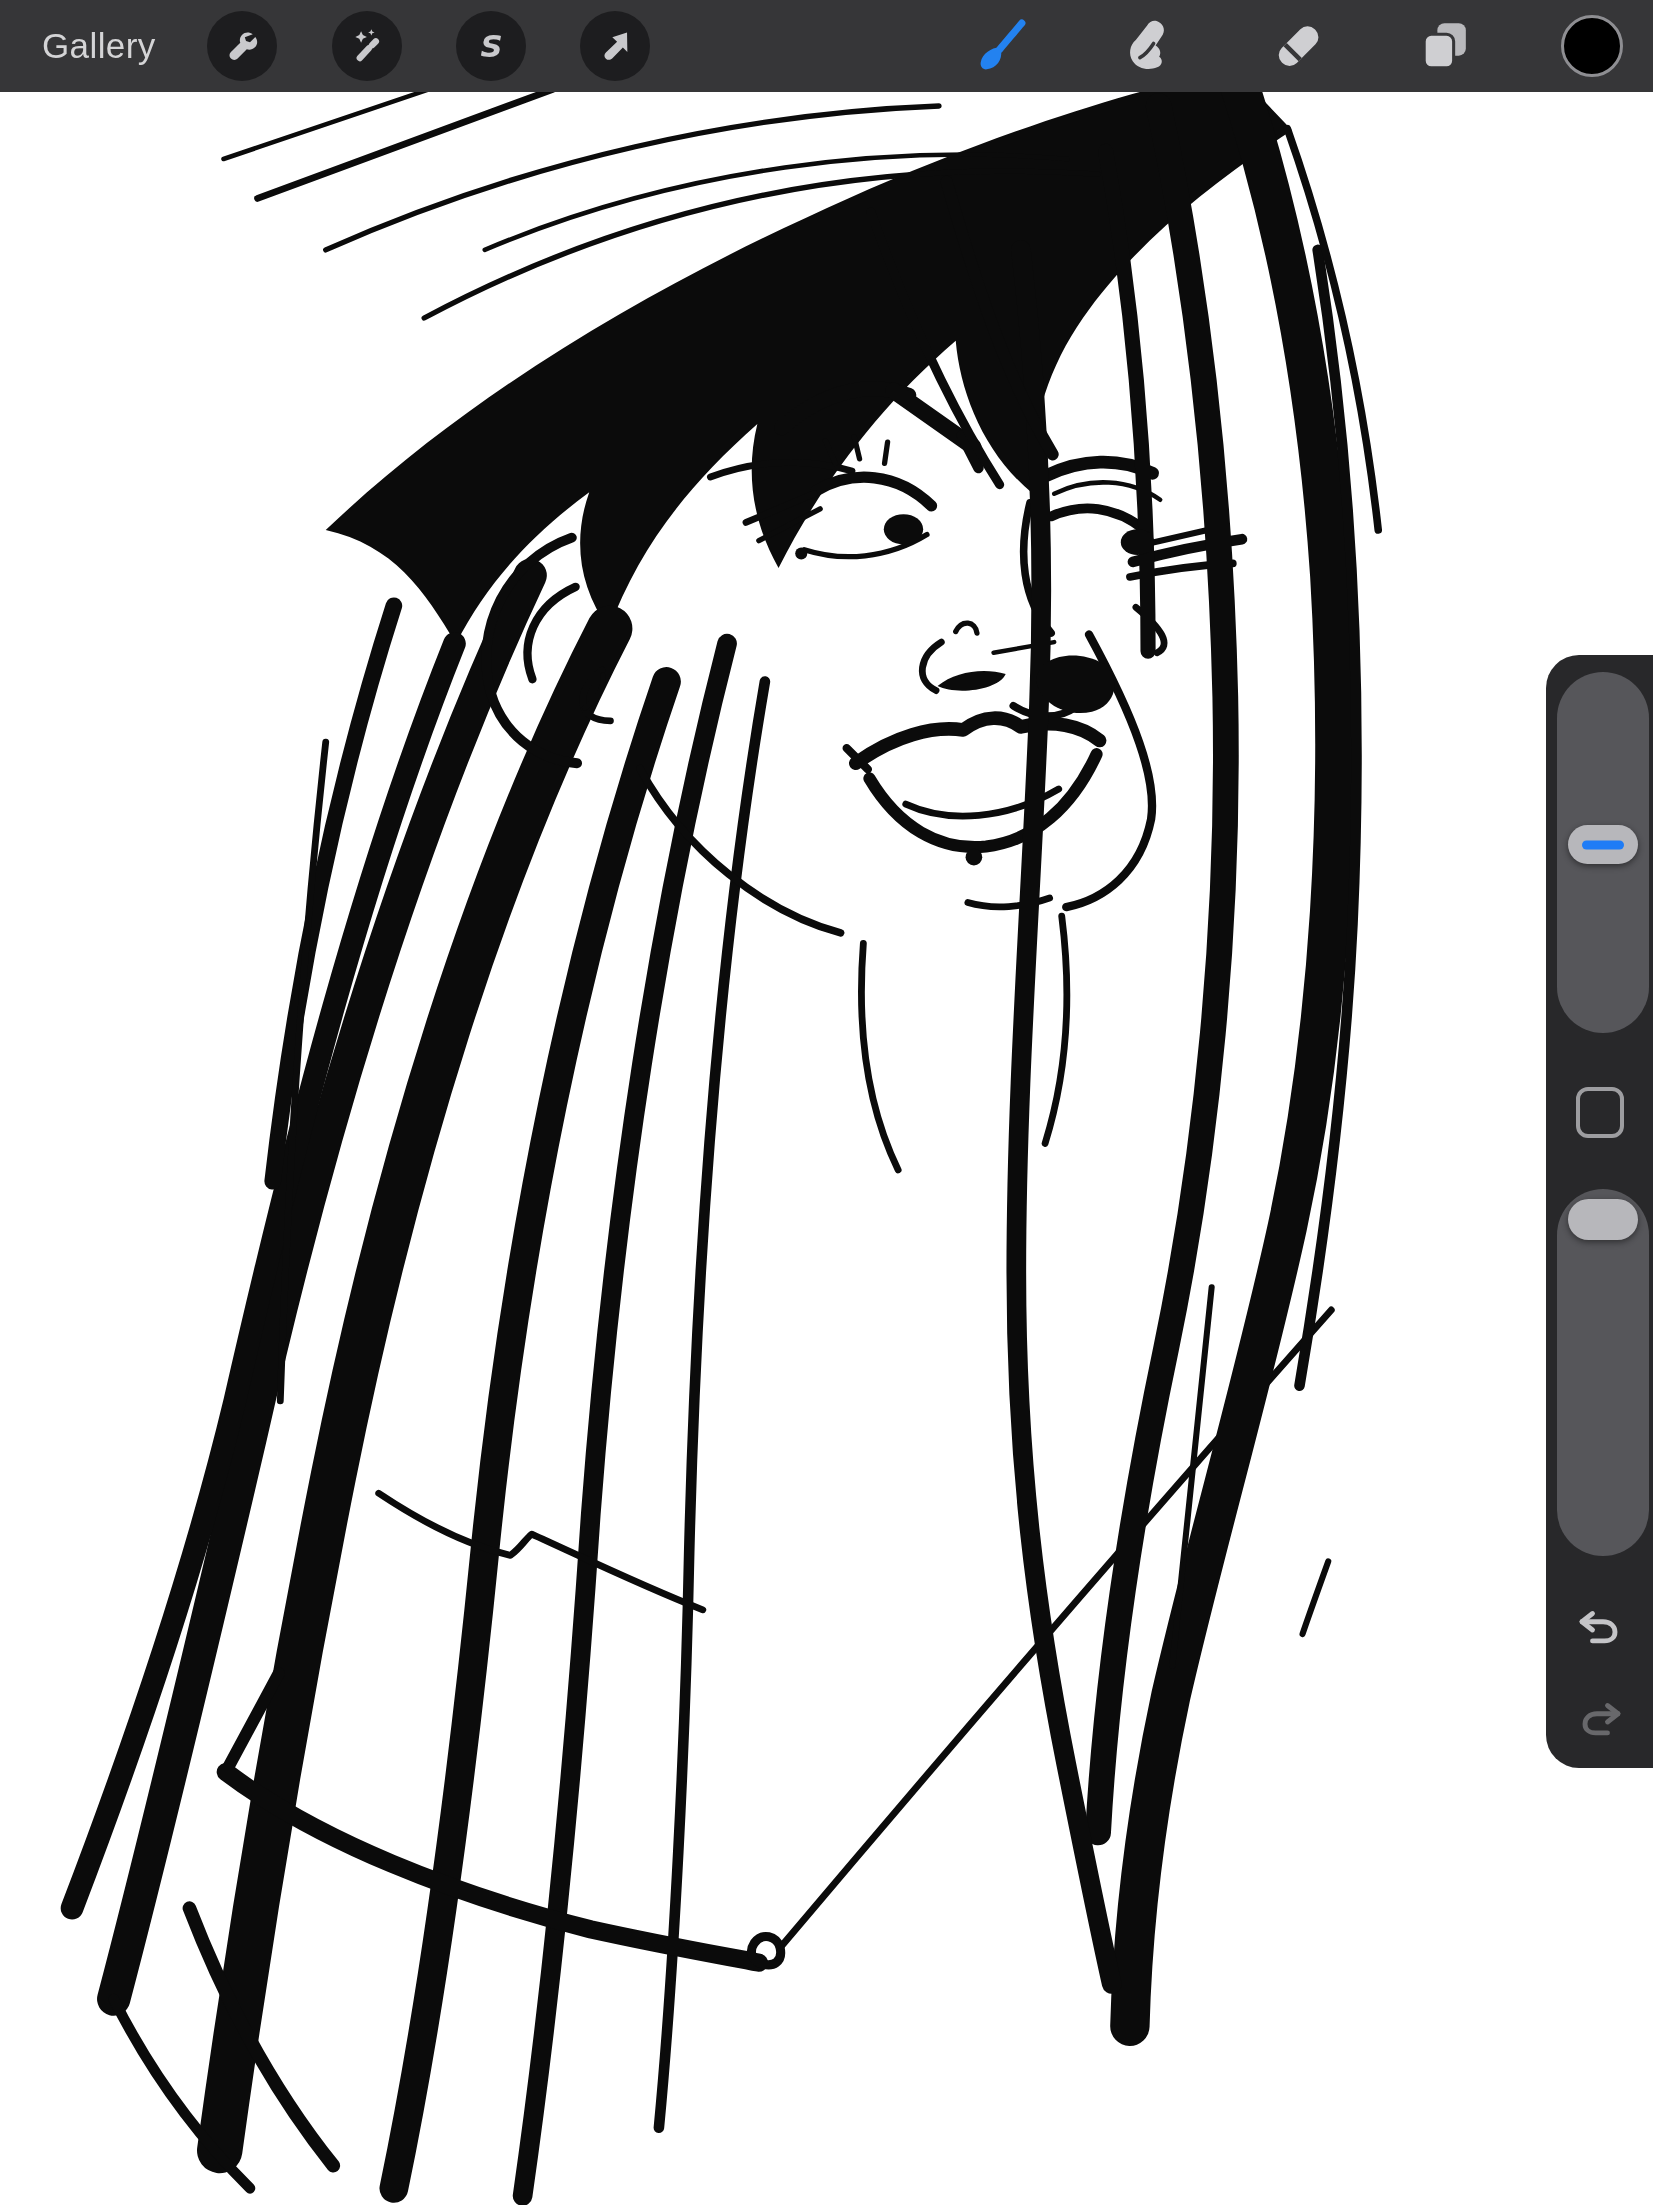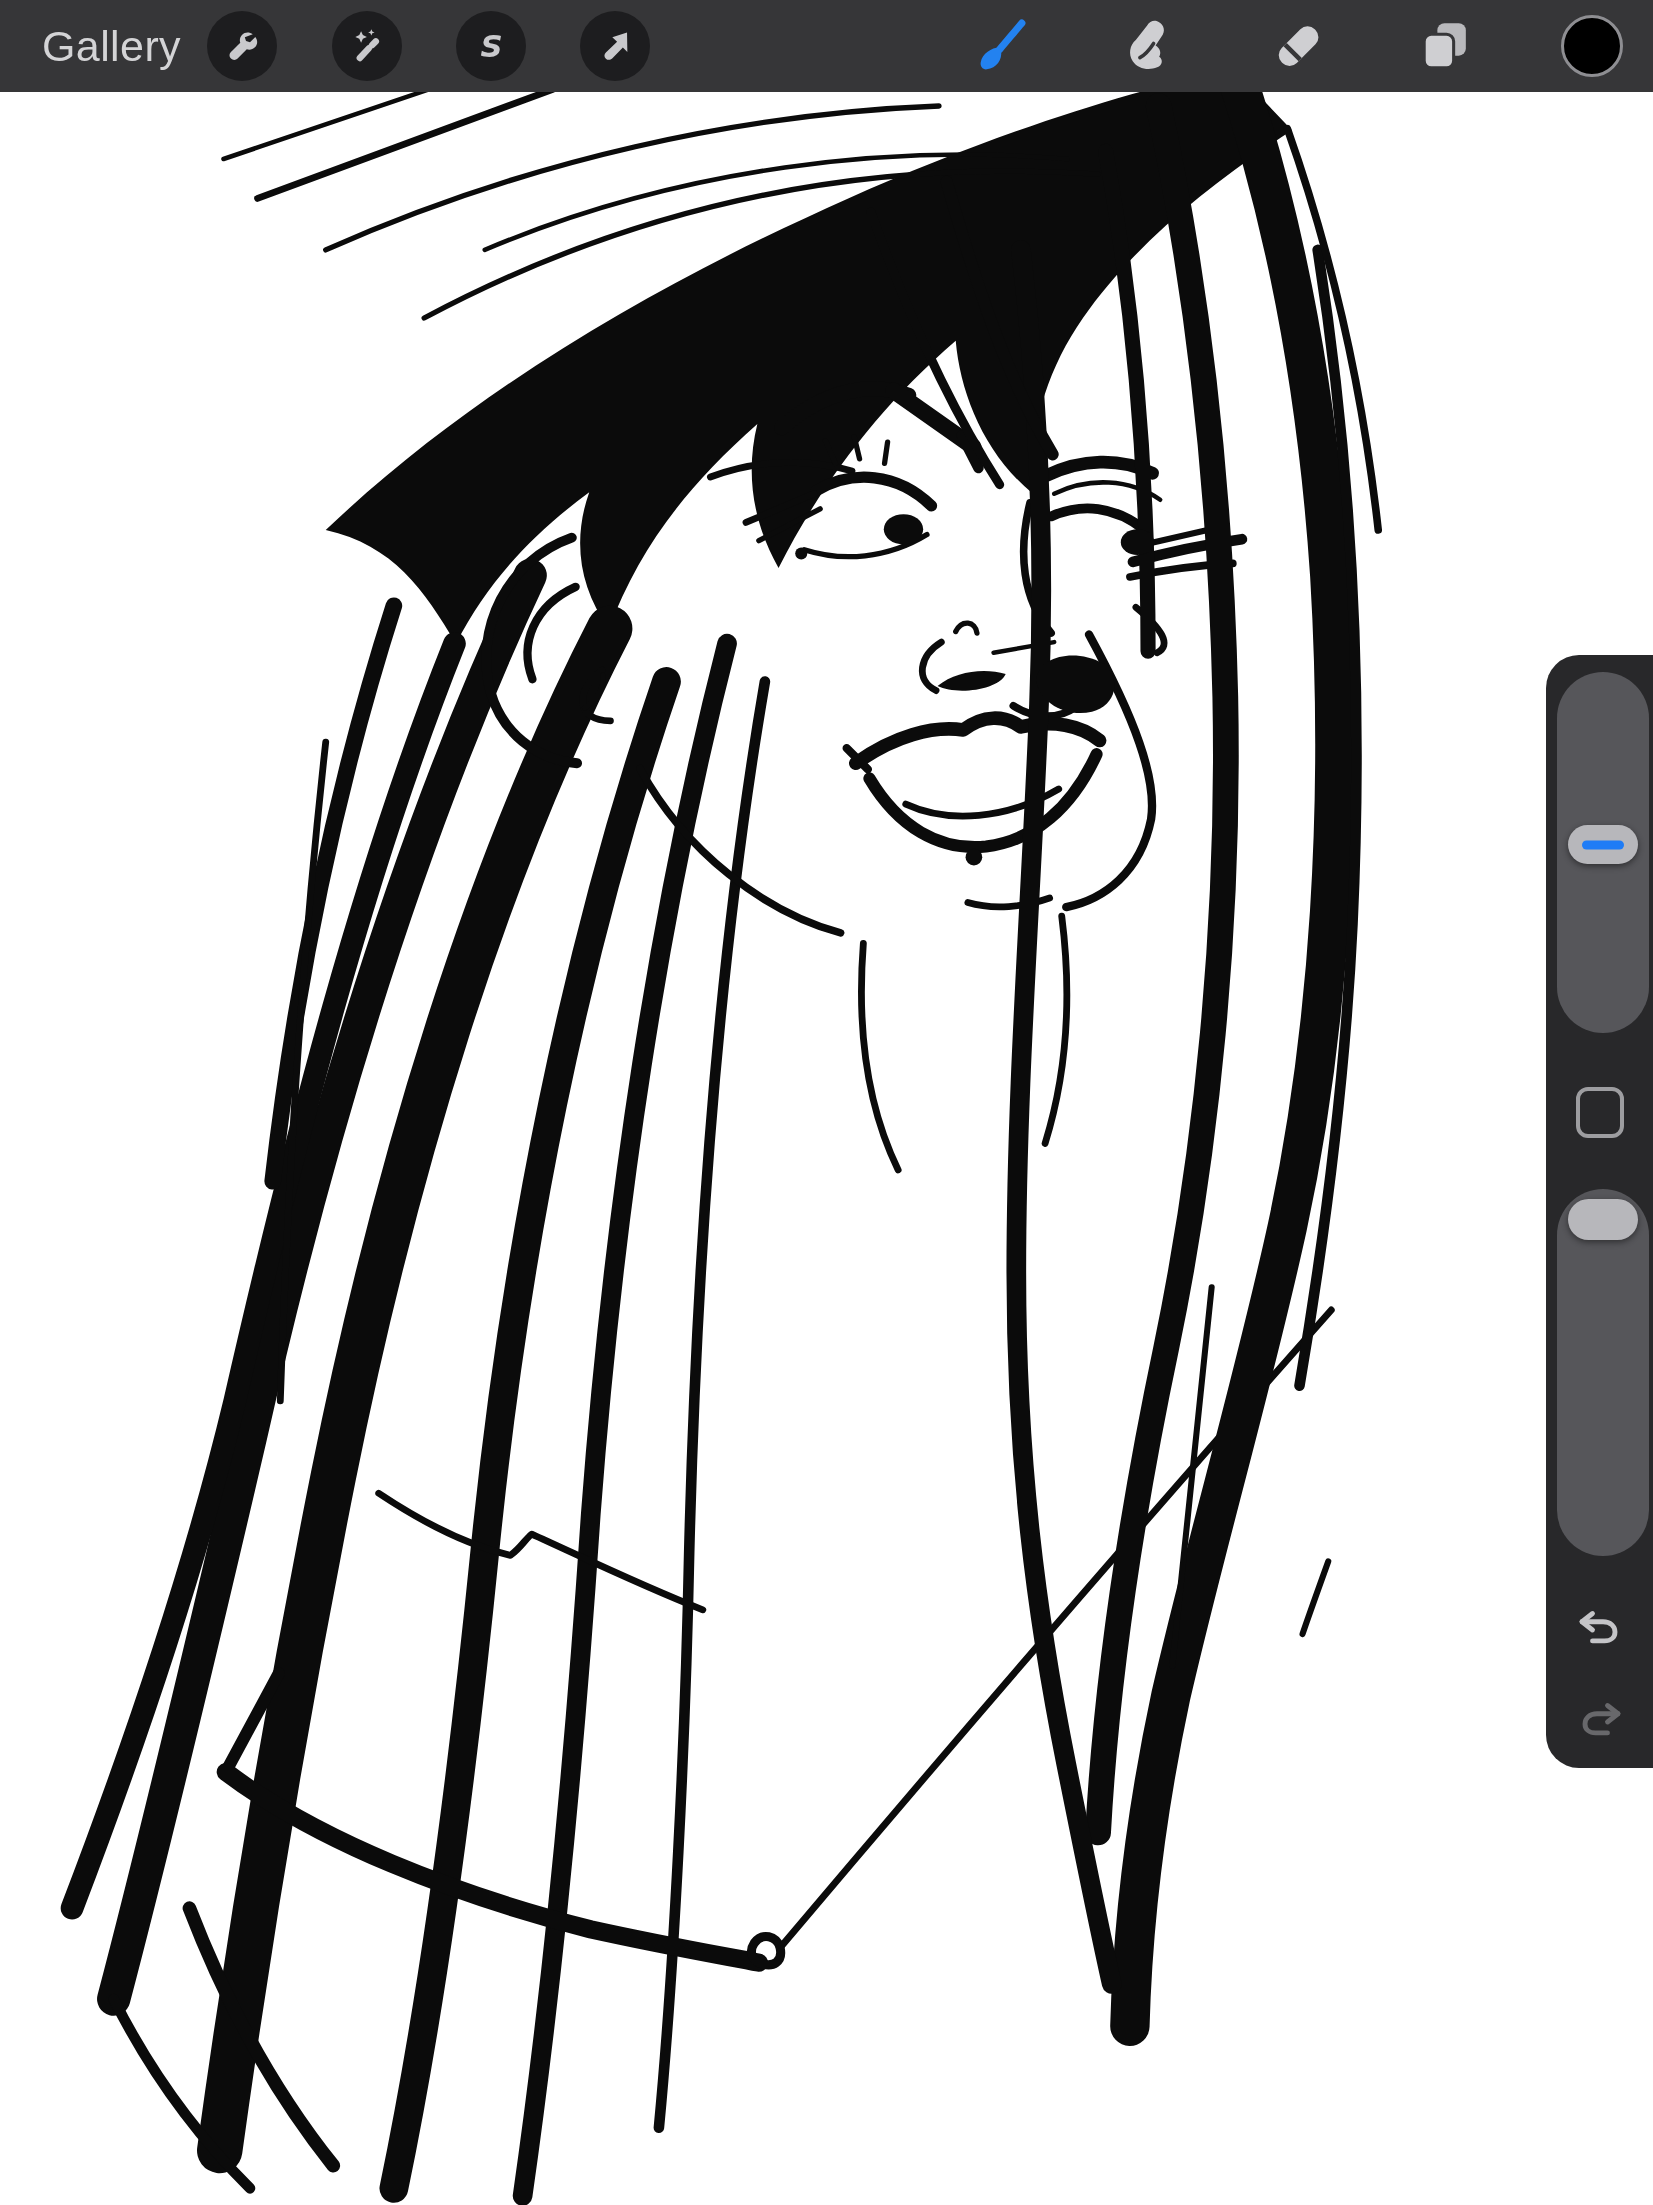--- a/index.html
+++ b/index.html
@@ -10,21 +10,21 @@
   
   .canvas{position:absolute;inset:0;background:#ffffff;}
   .sketch{position:absolute;top:0;left:0;}
   
   .toolbar{
     position:absolute;top:0;left:0;width:1654px;height:92px;
     background:#363638;z-index:10;
   }
   .gallery-btn{
     position:absolute;left:42px;top:0;height:92px;line-height:92px;
-    font-size:43px;color:#d4d4d6;letter-spacing:0.4px;cursor:default;
+    font-size:35px;color:#d4d4d6;letter-spacing:0.4px;cursor:default;
   }
   .circle-btn{
     position:absolute;top:11.4px;width:70px;height:70px;border-radius:50%;
     background:#1d1d1f;display:flex;align-items:center;justify-content:center;
   }
   .flat-btn{
     position:absolute;top:13.6px;width:65px;height:65px;
     display:flex;align-items:center;justify-content:center;
   }
   .color-well{

